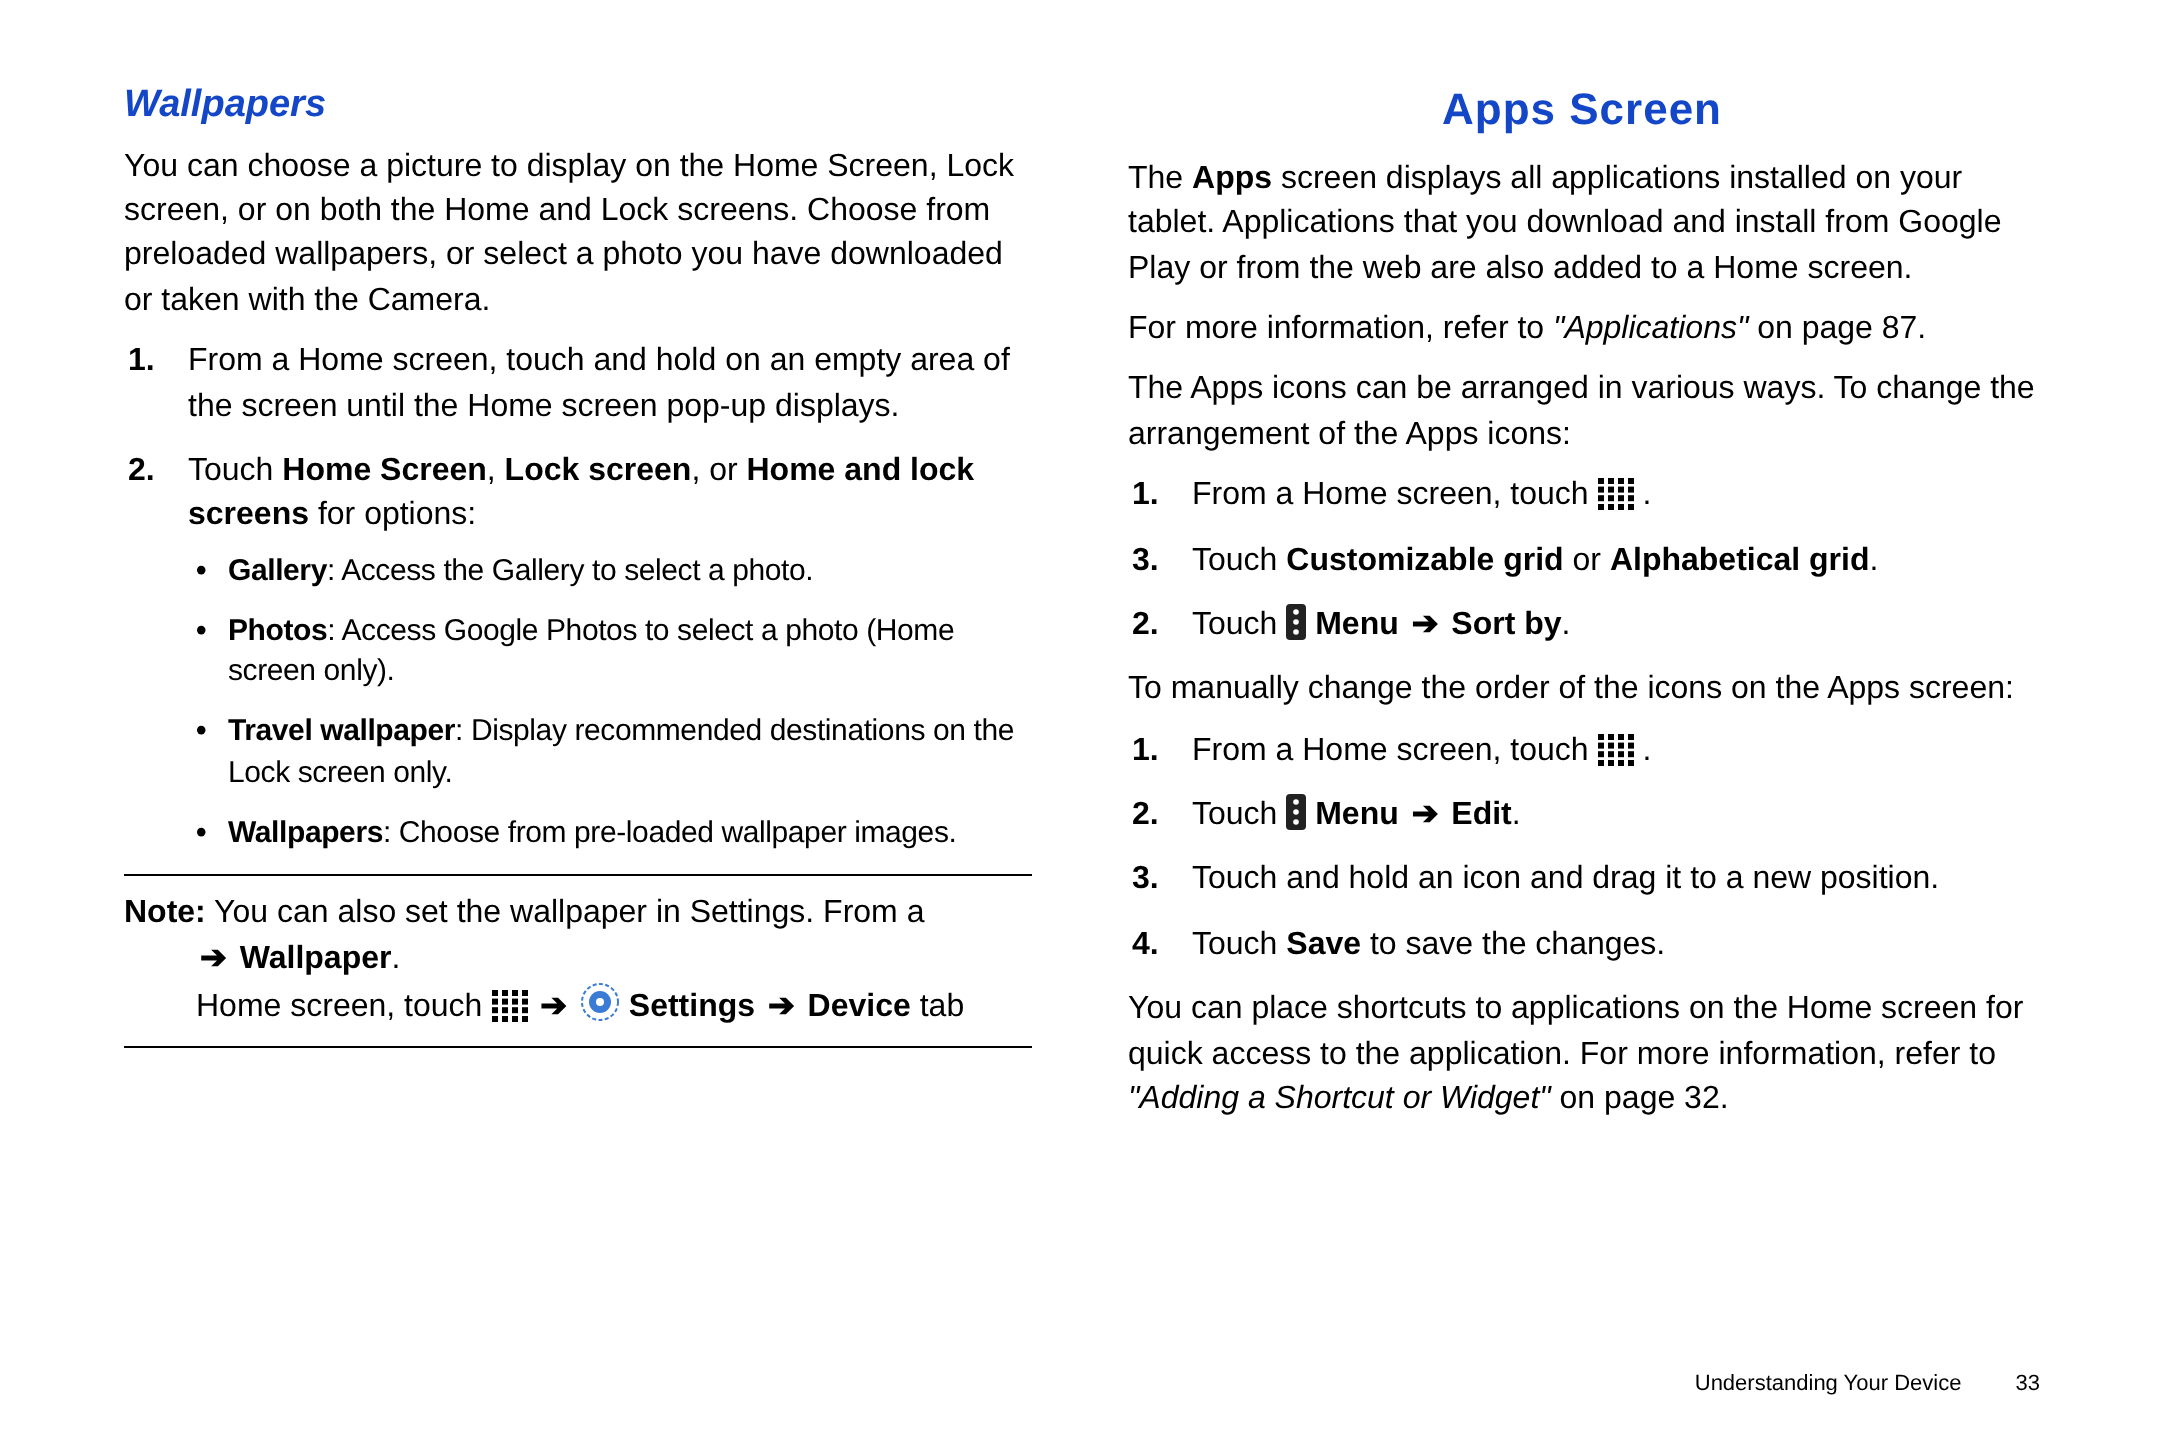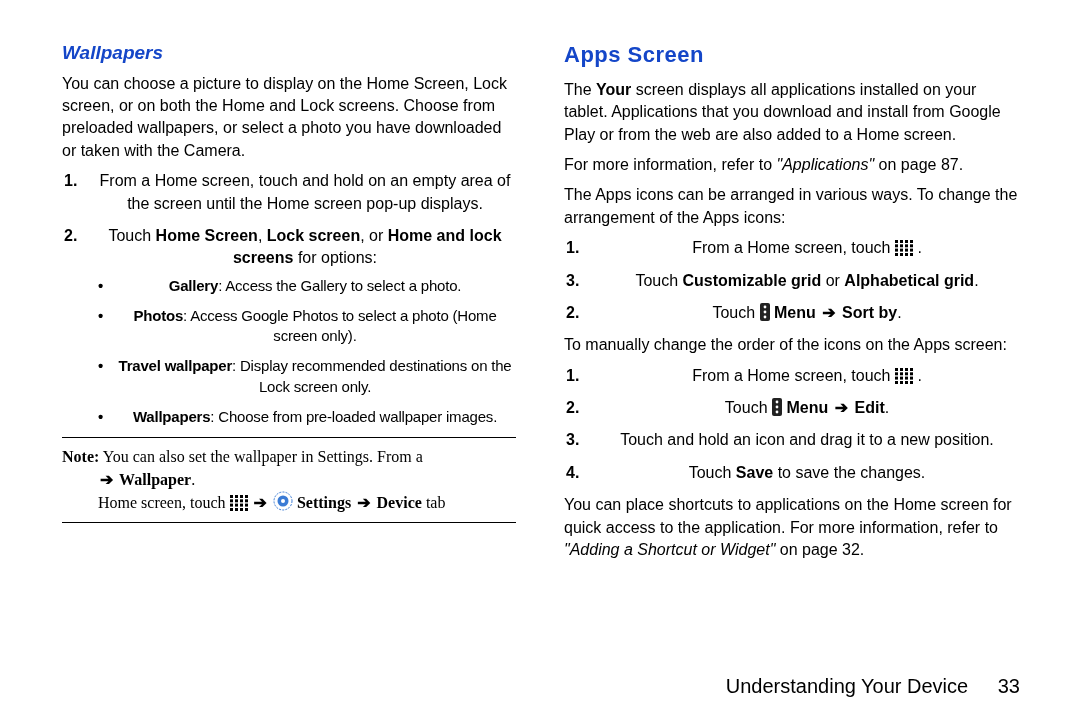--- a/index.html
+++ b/index.html
@@ -36,27 +36,27 @@
     font-size: 19px;
     margin: 0 0 6px 0;
   }
   .section-heading {
     font-family: Arial, Helvetica, sans-serif;
     font-weight: 900;
     color: #1446c8;
     font-size: 22px;
     margin: 0 0 8px 0;
     letter-spacing: 0.5px;
+    text-align: center;
   }
   .para { margin: 0 0 8px 0; }
   .ol {
     list-style: none;
     padding: 0 0 0 26px;
     margin: 4px 0 4px 0;
-    text-align: center;
   }
   .ol > li {
     position: relative;
     margin: 0 0 10px 0;
     padding-left: 6px;
   }
   .ol > li::before {
     content: attr(data-num);
     position: absolute;
     left: -24px;
@@ -83,36 +83,35 @@
   .bold { font-weight: bold; }
   .cond { font-family: Arial, Helvetica, sans-serif; letter-spacing: -0.2px; }
   hr.rule {
     border: none;
     border-top: 1.5px solid #000;
     margin: 8px 0 8px 0;
   }
   .note-block {
     margin: 6px 0 0 0;
     padding-left: 0;
-    font-family: Liberation Serif, serif;
   }
   .note-block .note-body {
     padding-left: 36px;
     text-indent: -36px;
   }
   .note-block .note-cont {
     padding-left: 36px;
   }
   .ital { font-style: italic; }
   .arrow { display: inline-block; padding: 0 2px; }
   .footer {
     position: absolute;
     bottom: 22px;
     right: 60px;
-    font-size: 20px;
+    font-size: 11px;
   }
   .footer .pg { margin-left: 24px; }
   .icon {
     display: inline-block;
     vertical-align: -3px;
   }
   .icon-apps {
     width: 18px; height: 16px;
   }
   .icon-menu {
@@ -203,21 +202,21 @@
             </svg></span>
         <span class="bold"> Settings </span><span class="arrow bold">➔</span><span class="bold"> Device </span><span>tab</span>
       </div>
     </div>
     <hr class="rule">
   </div>
 
   <div class="col col-right">
     <p class="section-heading">Apps Screen</p>
     <p class="para">
-      <span>The </span><span class="bold">Your</span><span> screen displays all applications installed on your tablet. Applications that you download and install from Google Play or from the web are also added to a Home screen.</span>
+      <span>The </span><span class="bold">Apps</span><span> screen displays all applications installed on your tablet. Applications that you download and install from Google Play or from the web are also added to a Home screen.</span>
     </p>
     <p class="para">
       <span>For more information, refer to </span><span class="ital">"Applications"</span><span> on page 87.</span>
     </p>
     <p class="para">The Apps icons can be arranged in various ways. To change the arrangement of the Apps icons:</p>
 
     <ol class="ol">
       <li data-num="1.">
         <span>From a Home screen, touch </span>
         <span class="icon icon-apps"><svg width="18" height="16">

